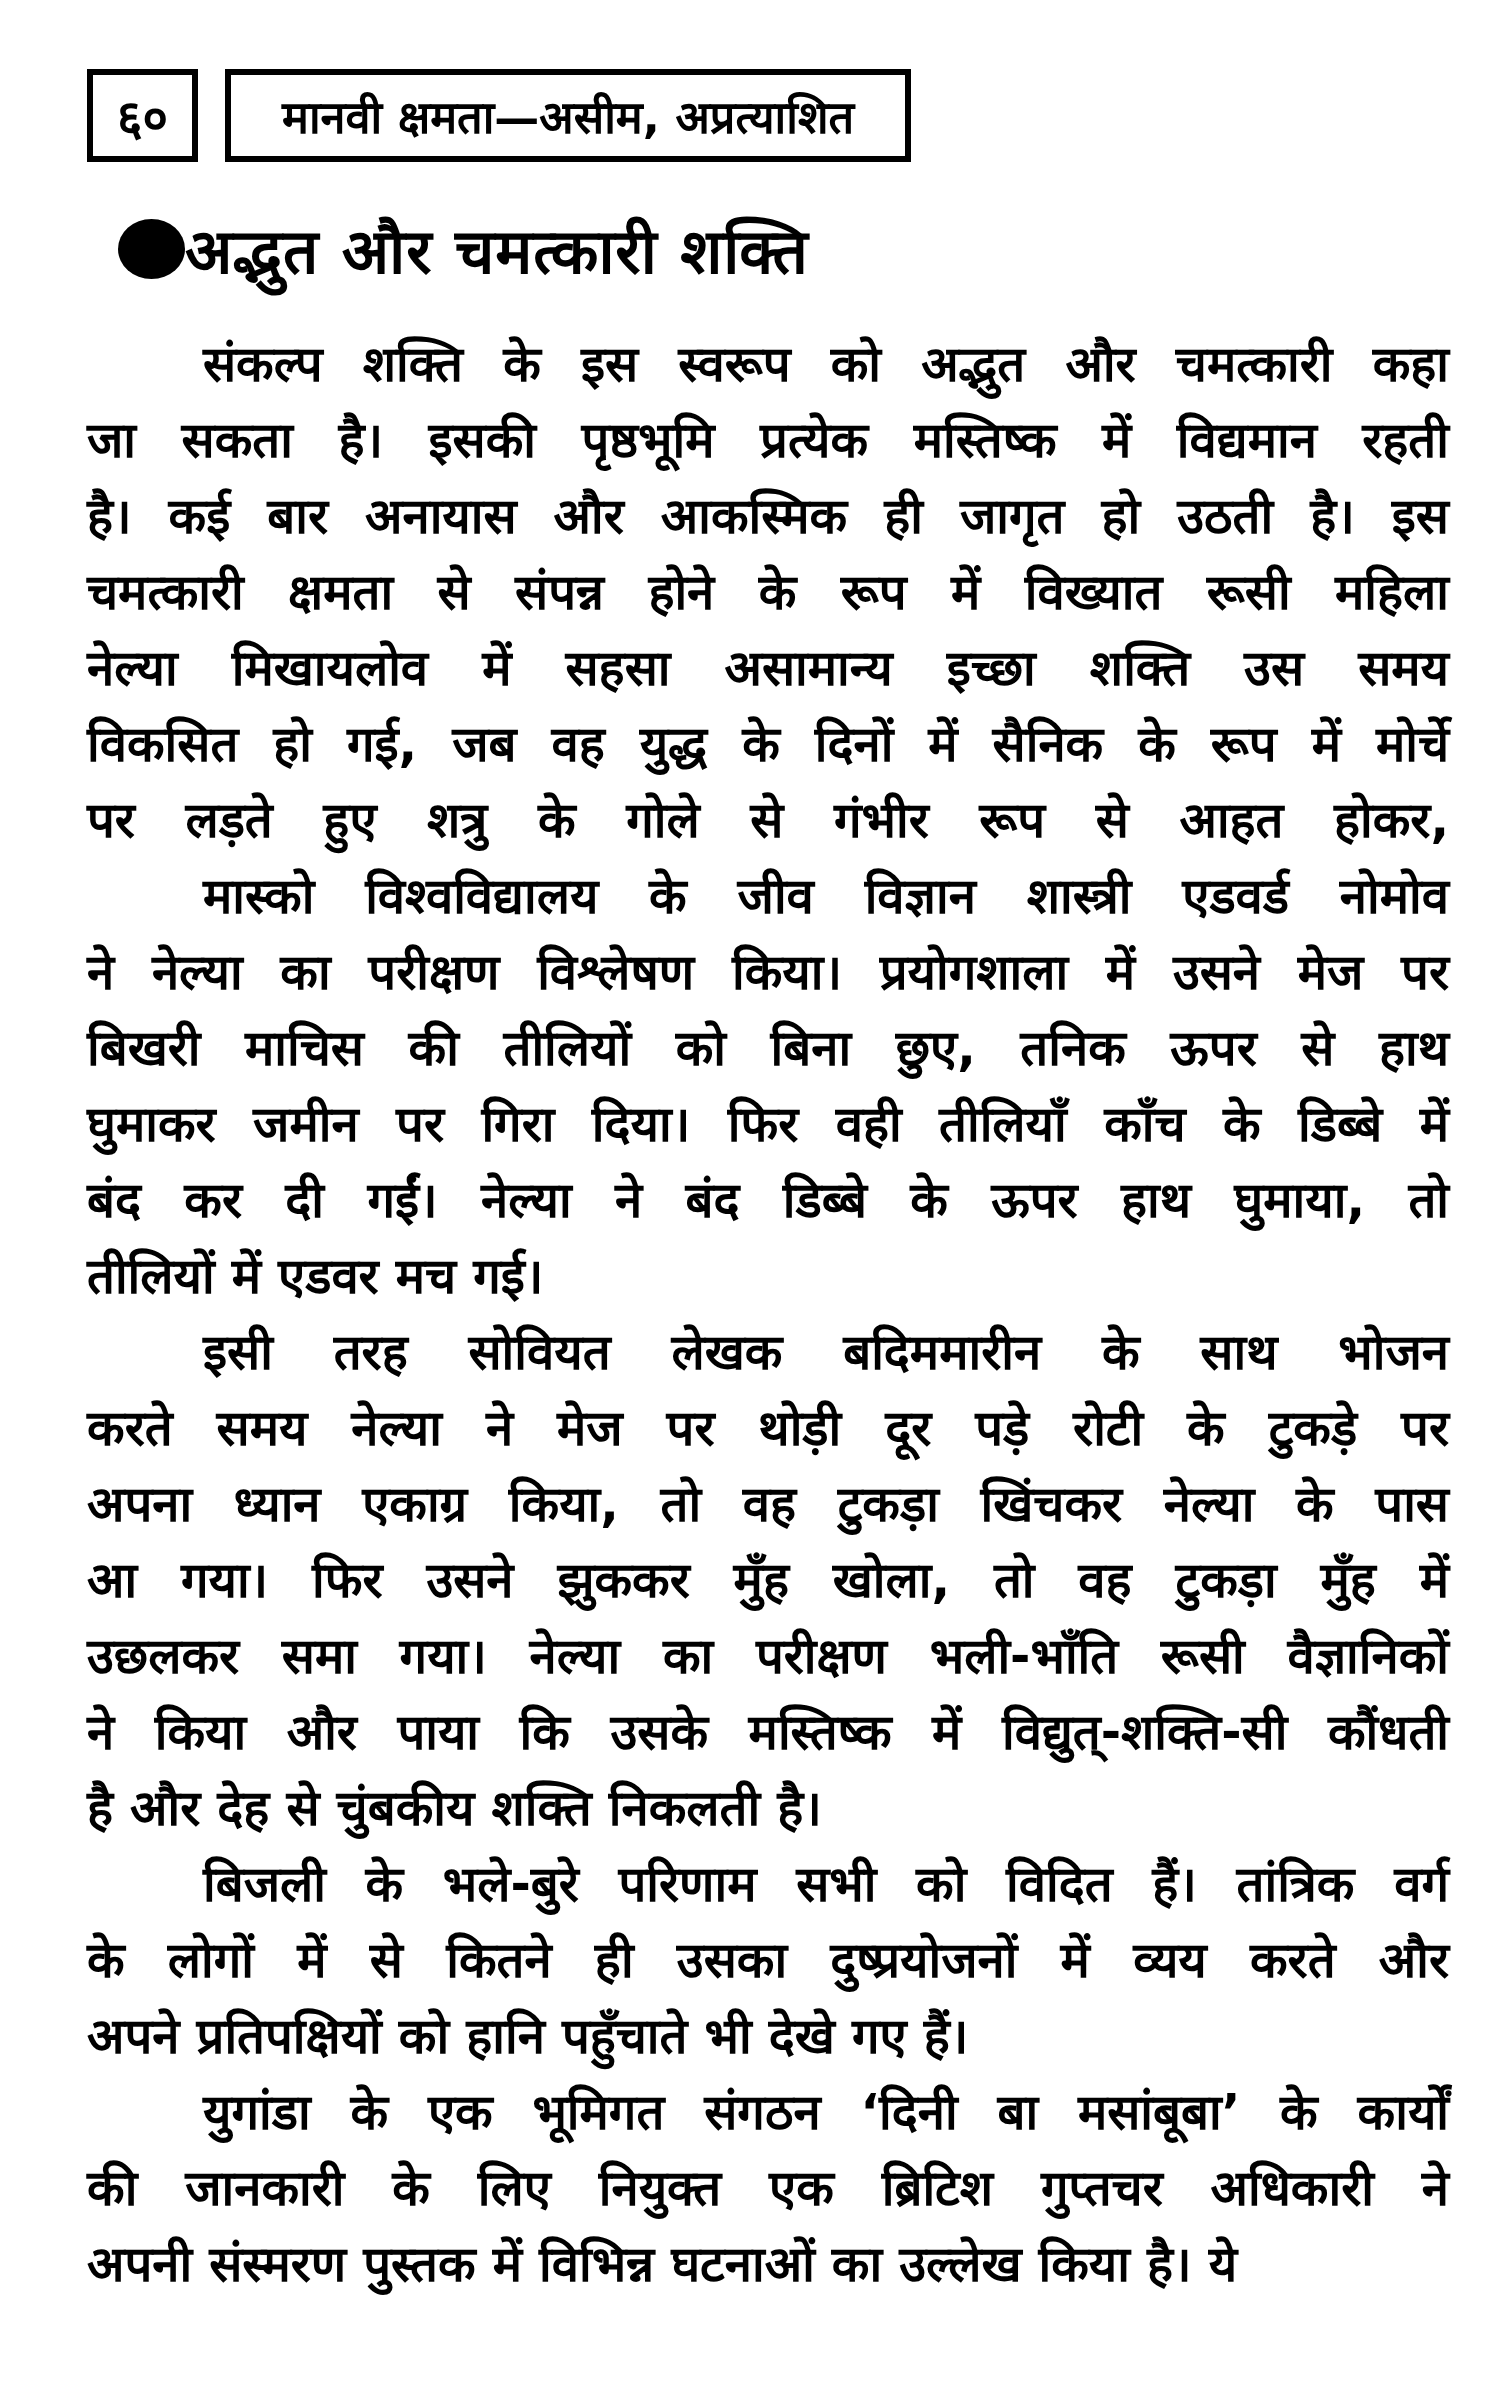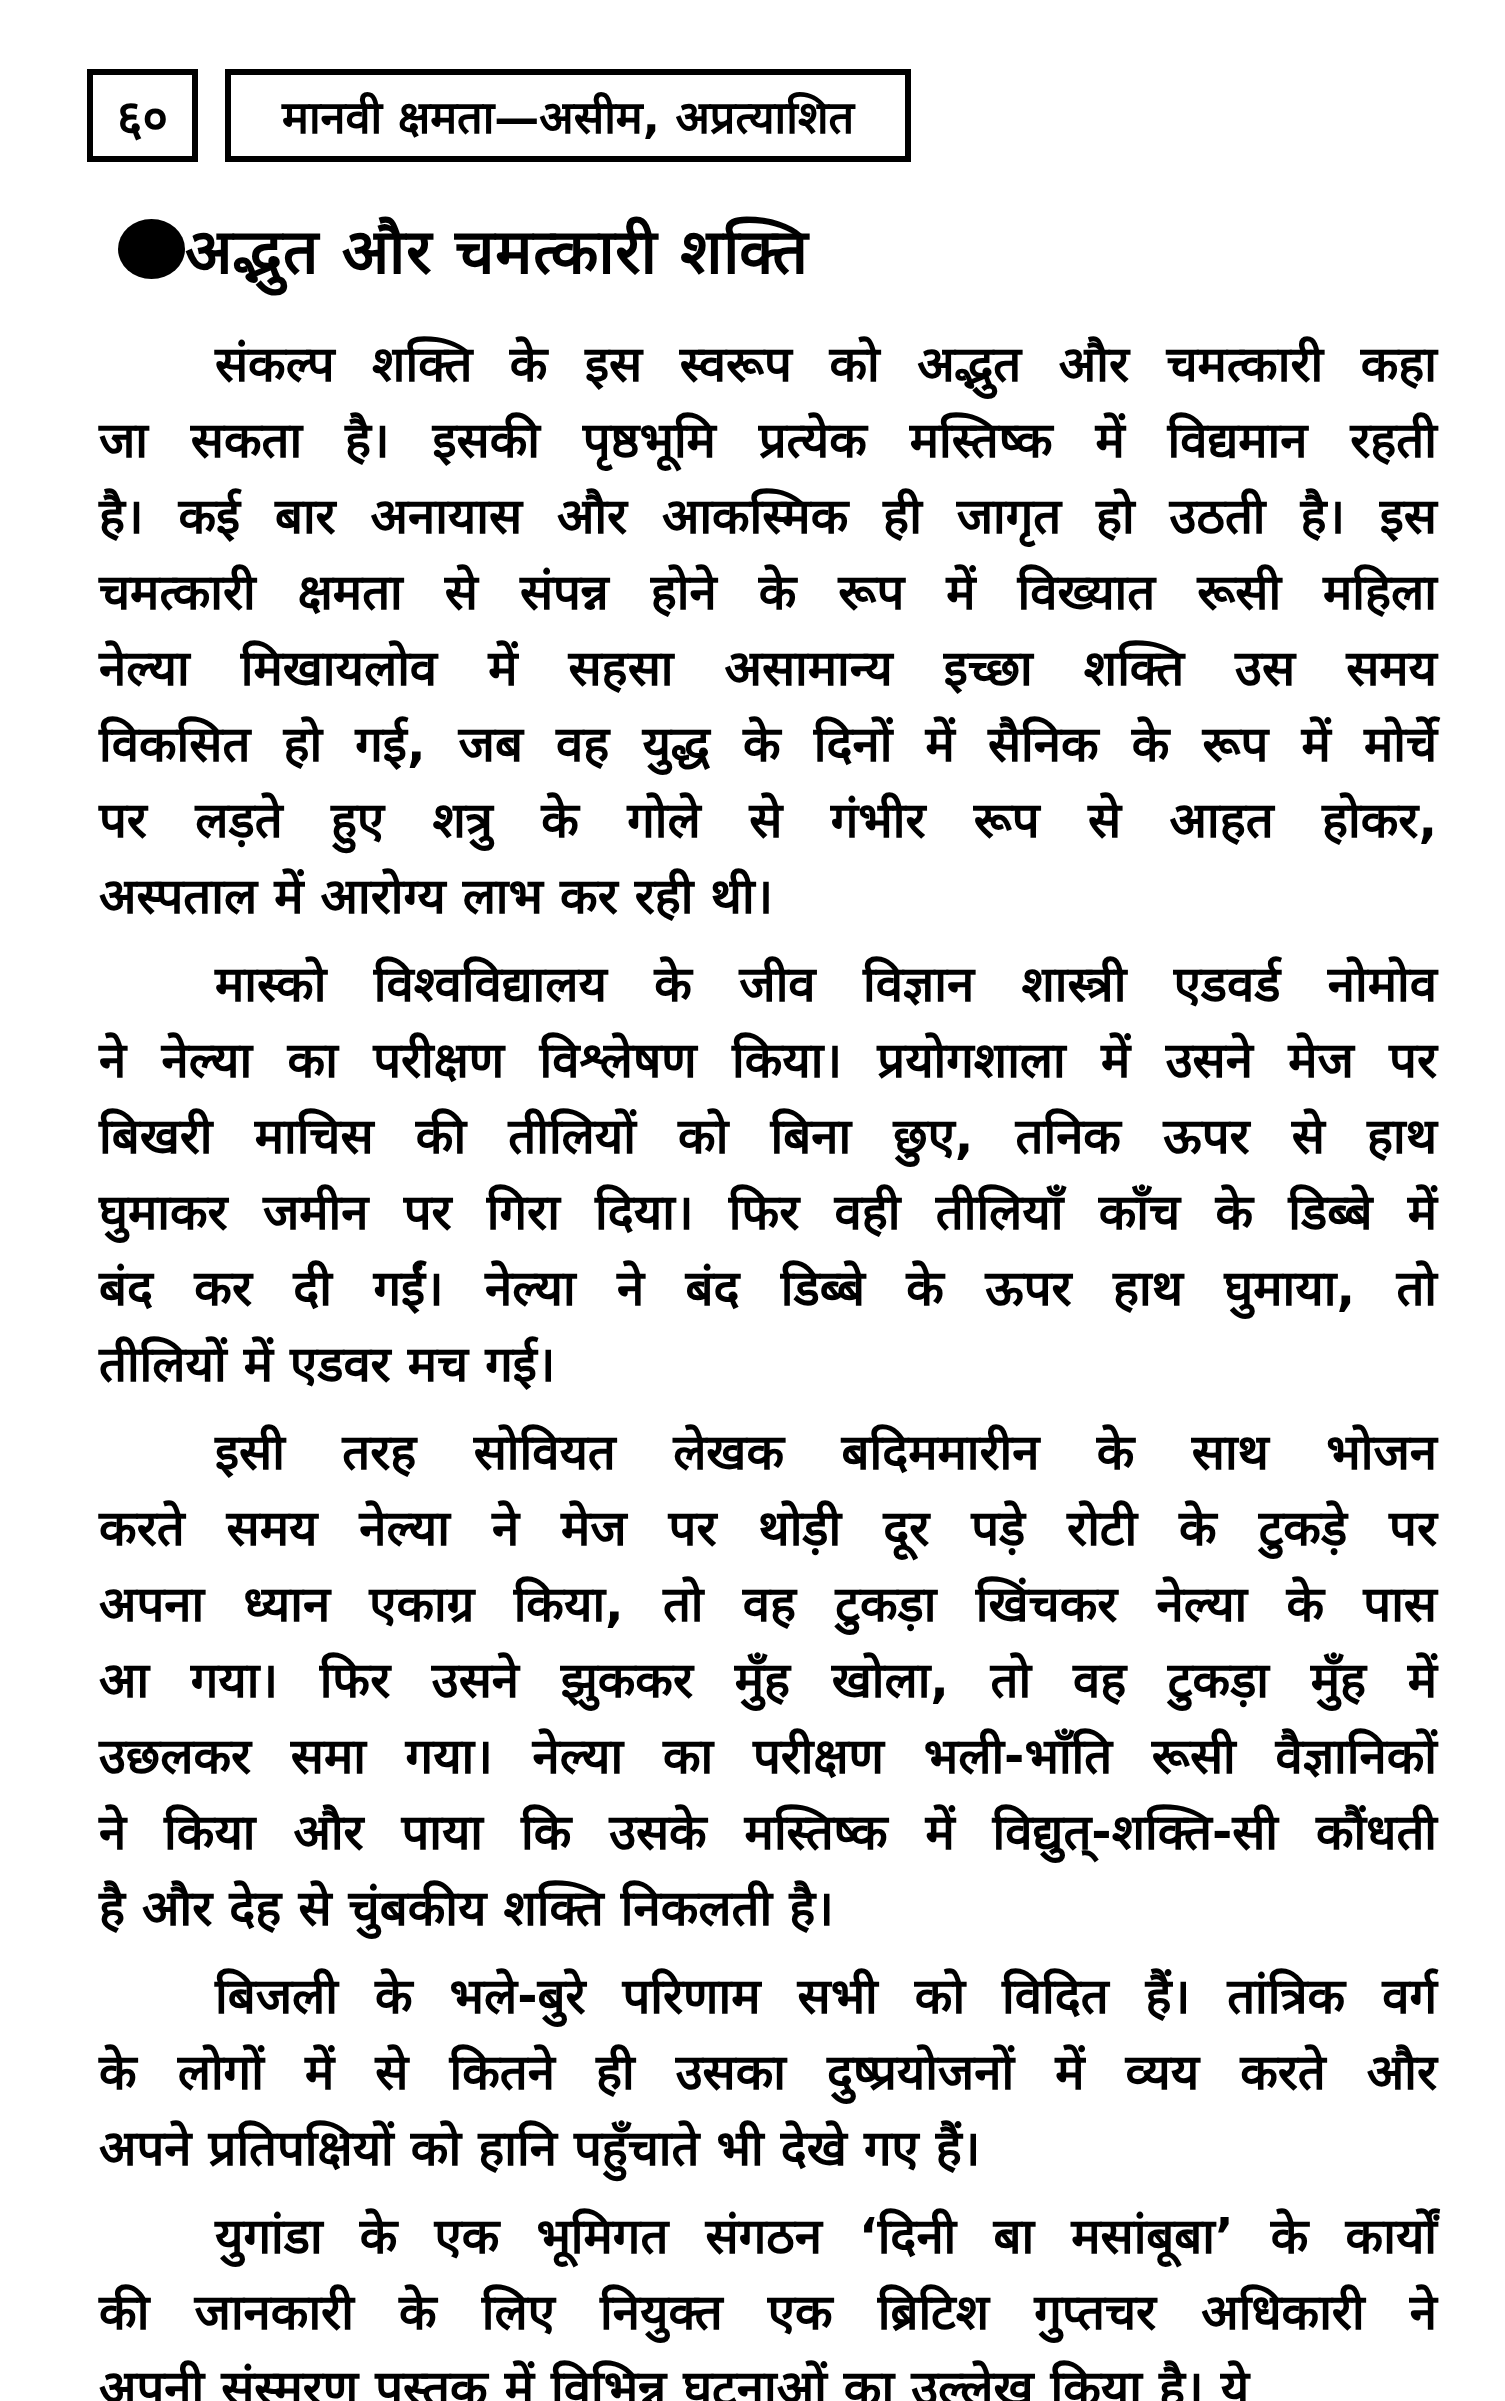--- a/index.html
+++ b/index.html
@@ -72,21 +72,21 @@
     letter-spacing: 0.9px;
     white-space: nowrap;
   }
   
   .body-text {
     margin-top: 36px;
     font-size: 49px;
     font-weight: 700;
     line-height: 76px;
   }
-  .paragraph { margin: 12px; }
+  .paragraph { margin: 0; }
   .line {
     text-align: justify;
     text-align-last: justify;
   }
   .line.indent { padding-left: 116px; }
   .line.last { text-align-last: left; }
 </style>
 </head>
 <body>
 
@@ -108,21 +108,20 @@
 
   <main class="body-text">
     <div class="paragraph">
         <div class="line indent">संकल्प शक्ति के इस स्वरूप को अद्भुत और चमत्कारी कहा</div>
         <div class="line">जा सकता है। इसकी पृष्ठभूमि प्रत्येक मस्तिष्क में विद्यमान रहती</div>
         <div class="line">है। कई बार अनायास और आकस्मिक ही जागृत हो उठती है। इस</div>
         <div class="line">चमत्कारी क्षमता से संपन्न होने के रूप में विख्यात रूसी महिला</div>
         <div class="line">नेल्या मिखायलोव में सहसा असामान्य इच्छा शक्ति उस समय</div>
         <div class="line">विकसित हो गई, जब वह युद्ध के दिनों में सैनिक के रूप में मोर्चे</div>
         <div class="line">पर लड़ते हुए शत्रु के गोले से गंभीर रूप से आहत होकर,</div>
-        <div class="line last">अस्पताल में आरोग्य लाभ कर रही थी।</div>
       </div>
     <div class="paragraph">
         <div class="line indent">मास्को विश्वविद्यालय के जीव विज्ञान शास्त्री एडवर्ड नोमोव</div>
         <div class="line">ने नेल्या का परीक्षण विश्लेषण किया। प्रयोगशाला में उसने मेज पर</div>
         <div class="line">बिखरी माचिस की तीलियों को बिना छुए, तनिक ऊपर से हाथ</div>
         <div class="line">घुमाकर जमीन पर गिरा दिया। फिर वही तीलियाँ काँच के डिब्बे में</div>
         <div class="line">बंद कर दी गईं। नेल्या ने बंद डिब्बे के ऊपर हाथ घुमाया, तो</div>
         <div class="line last">तीलियों में एडवर मच गई।</div>
       </div>
     <div class="paragraph">

